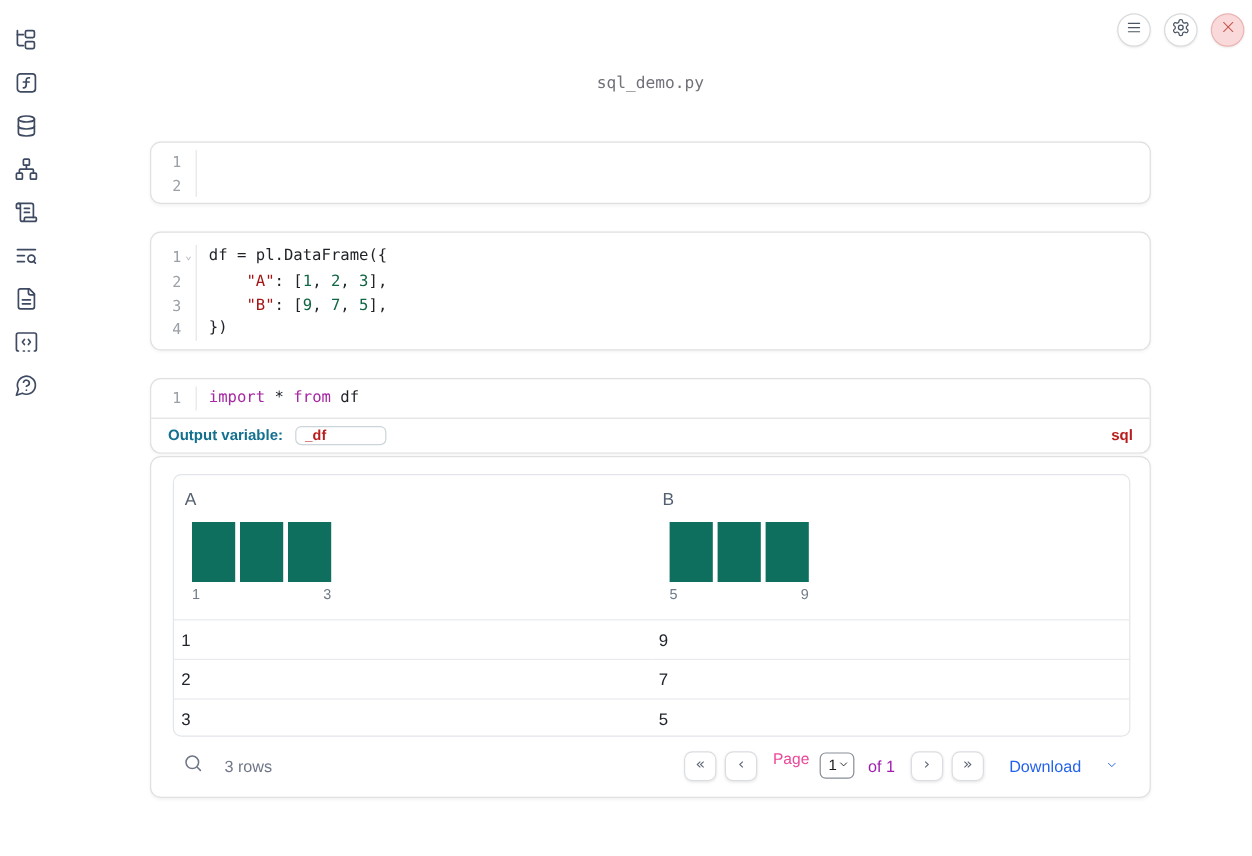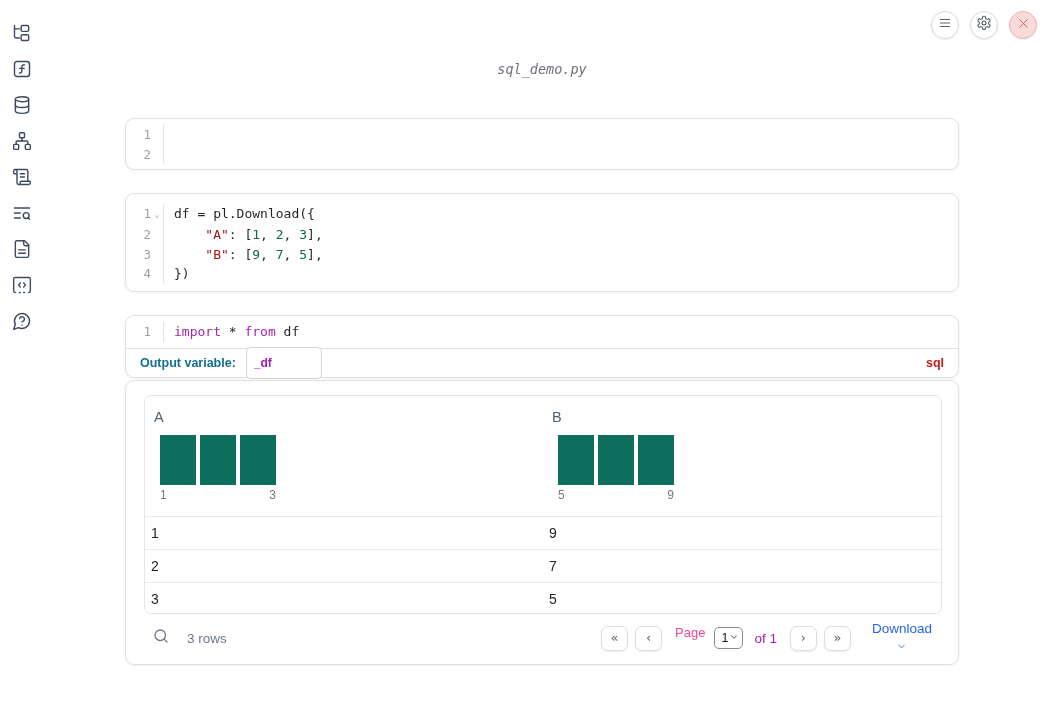--- a/index.html
+++ b/index.html
@@ -15,21 +15,21 @@
   
   .circle-btn { position:absolute; top:11px; width:28px; height:28px; border-radius:50%;
                 background:#fff; border:1px solid #d9dadd; box-shadow:0 1px 2px rgba(0,0,0,.08);
                 display:flex; align-items:center; justify-content:center; cursor:pointer; }
   .circle-btn svg { stroke:#4b5563; fill:none; stroke-width:1.6; stroke-linecap:round; stroke-linejoin:round; }
   .circle-btn.close { background:#f9d9d9; border-color:#eab5b5; }
   .circle-btn.close svg { stroke:#c4554d; }
 
   
   .nb-title { position:absolute; left:125px; top:61px; width:834px; text-align:center;
-              font-family:"DejaVu Sans Mono", monospace; font-size:13.5px; color:#71717a;font-style:italic; }
+              font-family:"DejaVu Sans Mono", monospace; font-size:13.5px; color:#71717a; }
 
   
   .cell { position:absolute; left:125px; width:834px; background:#fff;
           border:1px solid #e0e0e2; border-radius:9px; box-shadow:0 1px 3px rgba(0,0,0,.05); }
   .cell-imports   { top:118px; height:52px; padding:6px 0; }
   .cell-dataframe { top:193px; height:99px; padding:10px 0; }
   .cell-sql       { top:315px; height:63px; }
   .cell-sql .codearea { padding:6px 0; }
 
   .cm-line { display:flex; font-family:"DejaVu Sans Mono", monospace; font-size:13px;
@@ -40,23 +40,23 @@
   .code { white-space:pre; padding-left:10px; color:#1f2328; }
   .tok-kw  { color:#a626a4; }
   .tok-str { color:#a31515; }
   .tok-num { color:#116644; }
   .tok-pl  { color:#1f2328; }
 
   
   .sql-meta { display:flex; align-items:center; height:30px; padding:0 14px;
               border-top:1px solid #e0e0e2; }
   .outvar-label { font-size:12.5px; font-weight:bold; color:#13708f; }
-  .outvar-input { margin-left:10px; width:76px; height:32px; border:1px solid #ccd5da;
+  .outvar-input { margin-left:10px; width:76px; height:16px; border:1px solid #ccd5da;
                   border-radius:5px; padding:0 7px; font-size:12px; font-weight:bold;
-                  color:#a21caf; font-family:"Liberation Sans", sans-serif; outline:none; }
+                  color:#b91c1c; font-family:"Liberation Sans", sans-serif; outline:none; }
   .lang-badge { margin-left:auto; font-size:12.5px; font-weight:bold; color:#b91c1c; }
 
   
   .output-box { position:absolute; left:125px; top:380px; width:834px; height:285px;
                 background:#fff; border:1px solid #e0e0e2; border-radius:9px;
                 box-shadow:0 1px 3px rgba(0,0,0,.05); }
   .table-box { position:absolute; left:18px; top:14px; width:798px; height:219px;
                border:1px solid #e2e5e9; border-radius:7px; overflow:hidden; }
   .thead { display:flex; height:120px; }
   .tcol { flex:0 0 50%; padding:13px 0 0 9px; cursor:pointer; }
@@ -81,21 +81,21 @@
   .pg-btn { width:27px; height:25px; border-radius:7px; border:1px solid #dadde2; background:#fff;
             box-shadow:0 1px 2px rgba(0,0,0,.07); color:#5b6472; font-size:13px;
             display:flex; align-items:center; justify-content:center; cursor:pointer;
             font-family:"DejaVu Sans", sans-serif; padding-bottom:2px; }
   .page-text { font-size:13px; color:#ec4899; margin:0 2px 12px 6px; }
   .page-select { display:flex; align-items:center; height:22px; border:1.5px solid #878d96;
                  border-radius:5px; background:#fff; padding:0 3px 0 6px; cursor:pointer; gap:1px; }
   .page-select span { font-size:12.5px; color:#17191d; }
   .of-text { font-size:13.5px; color:#a21caf; margin:0 6px 0 4px; }
   .chev-svg { stroke:#17191d; fill:none; stroke-width:1.8; stroke-linecap:round; stroke-linejoin:round; }
-  .download { margin-left:14px; display:flex; align-items:center; gap:4px; cursor:pointer;flex-direction:column; }
+  .download { margin-left:14px; display:flex; align-items:center; gap:20px; cursor:pointer; }
   .download span { font-size:13.5px; color:#2563eb; }
   .download svg { stroke:#2563eb; fill:none; stroke-width:1.8; stroke-linecap:round; stroke-linejoin:round; }
 </style>
 </head>
 <body>
 
 <div class="sidebar">
   <div class="side-btn" style="top:23px">
     <span><svg width="20" height="20" viewBox="0 0 24 24">
           <path d="M3 3v13a2 2 0 0 0 2 2h4"></path>
@@ -209,21 +209,21 @@
     </div>
 </div>
 
 <div class="cell cell-dataframe">
   <div>
       <div class="cm-line">
         <span class="gutter">
           <span class="ln">1</span>
           <span class="fold">⌄</span>
         </span>
-        <span class="code"><span class="tok-pl">df = pl.Download({</span></span>
+        <span class="code"><span class="tok-pl">df = pl.DataFrame({</span></span>
       </div>
       <div class="cm-line">
         <span class="gutter">
           <span class="ln">2</span>
           <span class="fold"></span>
         </span>
         <span class="code"><span class="tok-pl">    </span><span class="tok-str">"A"</span><span class="tok-pl">: [</span><span class="tok-num">1</span><span class="tok-pl">, </span><span class="tok-num">2</span><span class="tok-pl">, </span><span class="tok-num">3</span><span class="tok-pl">],</span></span>
       </div>
       <div class="cm-line">
         <span class="gutter">

